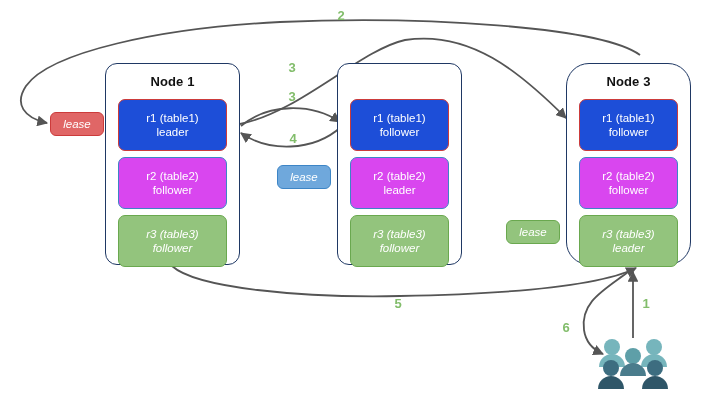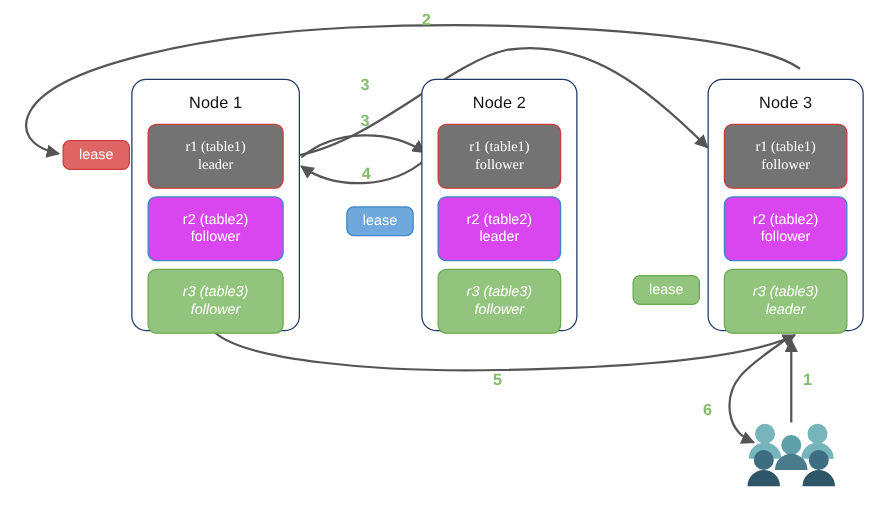--- a/index.html
+++ b/index.html
@@ -35,56 +35,57 @@
     background: #ffffff;
     box-sizing: border-box;
   }
   .node-title {
     position: absolute;
     left: 0;
     right: 0;
     top: 10px;
     text-align: center;
     font-size: 13px;
-    font-weight: normal;
+    font-weight: bold;
     color: #111111;
     letter-spacing: 0.1px;
   }
   .replica {
     position: absolute;
     left: 12px;
     right: 12px;
     height: 52px;
     border-radius: 7px;
     box-sizing: border-box;
     display: flex;
     flex-direction: column;
     align-items: center;
     justify-content: center;
     color: #ffffff;
     font-size: 11.5px;
     line-height: 14px;
     text-align: center;
   }
   .replica .ln { display: block; }
-  .rep-red   { background: #737373; border: 1.3px solid #cc3b3b; font-family: Liberation Serif, serif; }
+  .rep-red   { background: #1d4ed8; border: 1.3px solid #cc3b3b; }
   .rep-blue  { background: #d946ef; border: 1.3px solid #3d85c6; }
   .rep-green { background: #93c47d; border: 1.3px solid #6aa84f; font-style: italic; }
 
   .lease-box {
     position: absolute;
     border-radius: 6px;
     box-sizing: border-box;
     display: flex;
     align-items: center;
     justify-content: center;
     color: #ffffff;
     font-size: 11.5px;
     height: 24px;
     width: 54px;
+    font-style: italic;
   }
   .lease-red   { background: #e06666; border: 1.3px solid #cc3b3b; }
   .lease-blue  { background: #6fa8dc; border: 1.3px solid #3d85c6; }
   .lease-green { background: #93c47d; border: 1.3px solid #6aa84f; }
 
   .edge-label {
     position: absolute;
     color: #82bd6b;
     font-size: 13px;
     font-weight: bold;
@@ -155,36 +156,35 @@
       <span class="ln">r2 (table2)</span>
       <span class="ln">follower</span>
     </div>
     <div class="replica rep-green" style="top:151px;">
       <span class="ln">r3 (table3)</span>
       <span class="ln">follower</span>
     </div>
   </div>
 
   <div class="node-box" style="left:337px; top:63px; width:125px; height:202px;">
-    <div class="node-title">Node 2</div>
     <div class="replica rep-red" style="top:35px;">
       <span class="ln">r1 (table1)</span>
       <span class="ln">follower</span>
     </div>
     <div class="replica rep-blue" style="top:93px;">
       <span class="ln">r2 (table2)</span>
       <span class="ln">leader</span>
     </div>
     <div class="replica rep-green" style="top:151px;">
       <span class="ln">r3 (table3)</span>
       <span class="ln">follower</span>
     </div>
   </div>
 
-  <div class="node-box" style="left:566px; top:63px; width:125px; height:202px;">
+  <div class="node-box" style="left:566px; top:63px; width:125px; height:202px;border-radius:23px;">
     <div class="node-title">Node 3</div>
     <div class="replica rep-red" style="top:35px;">
       <span class="ln">r1 (table1)</span>
       <span class="ln">follower</span>
     </div>
     <div class="replica rep-blue" style="top:93px;">
       <span class="ln">r2 (table2)</span>
       <span class="ln">follower</span>
     </div>
     <div class="replica rep-green" style="top:151px;">

